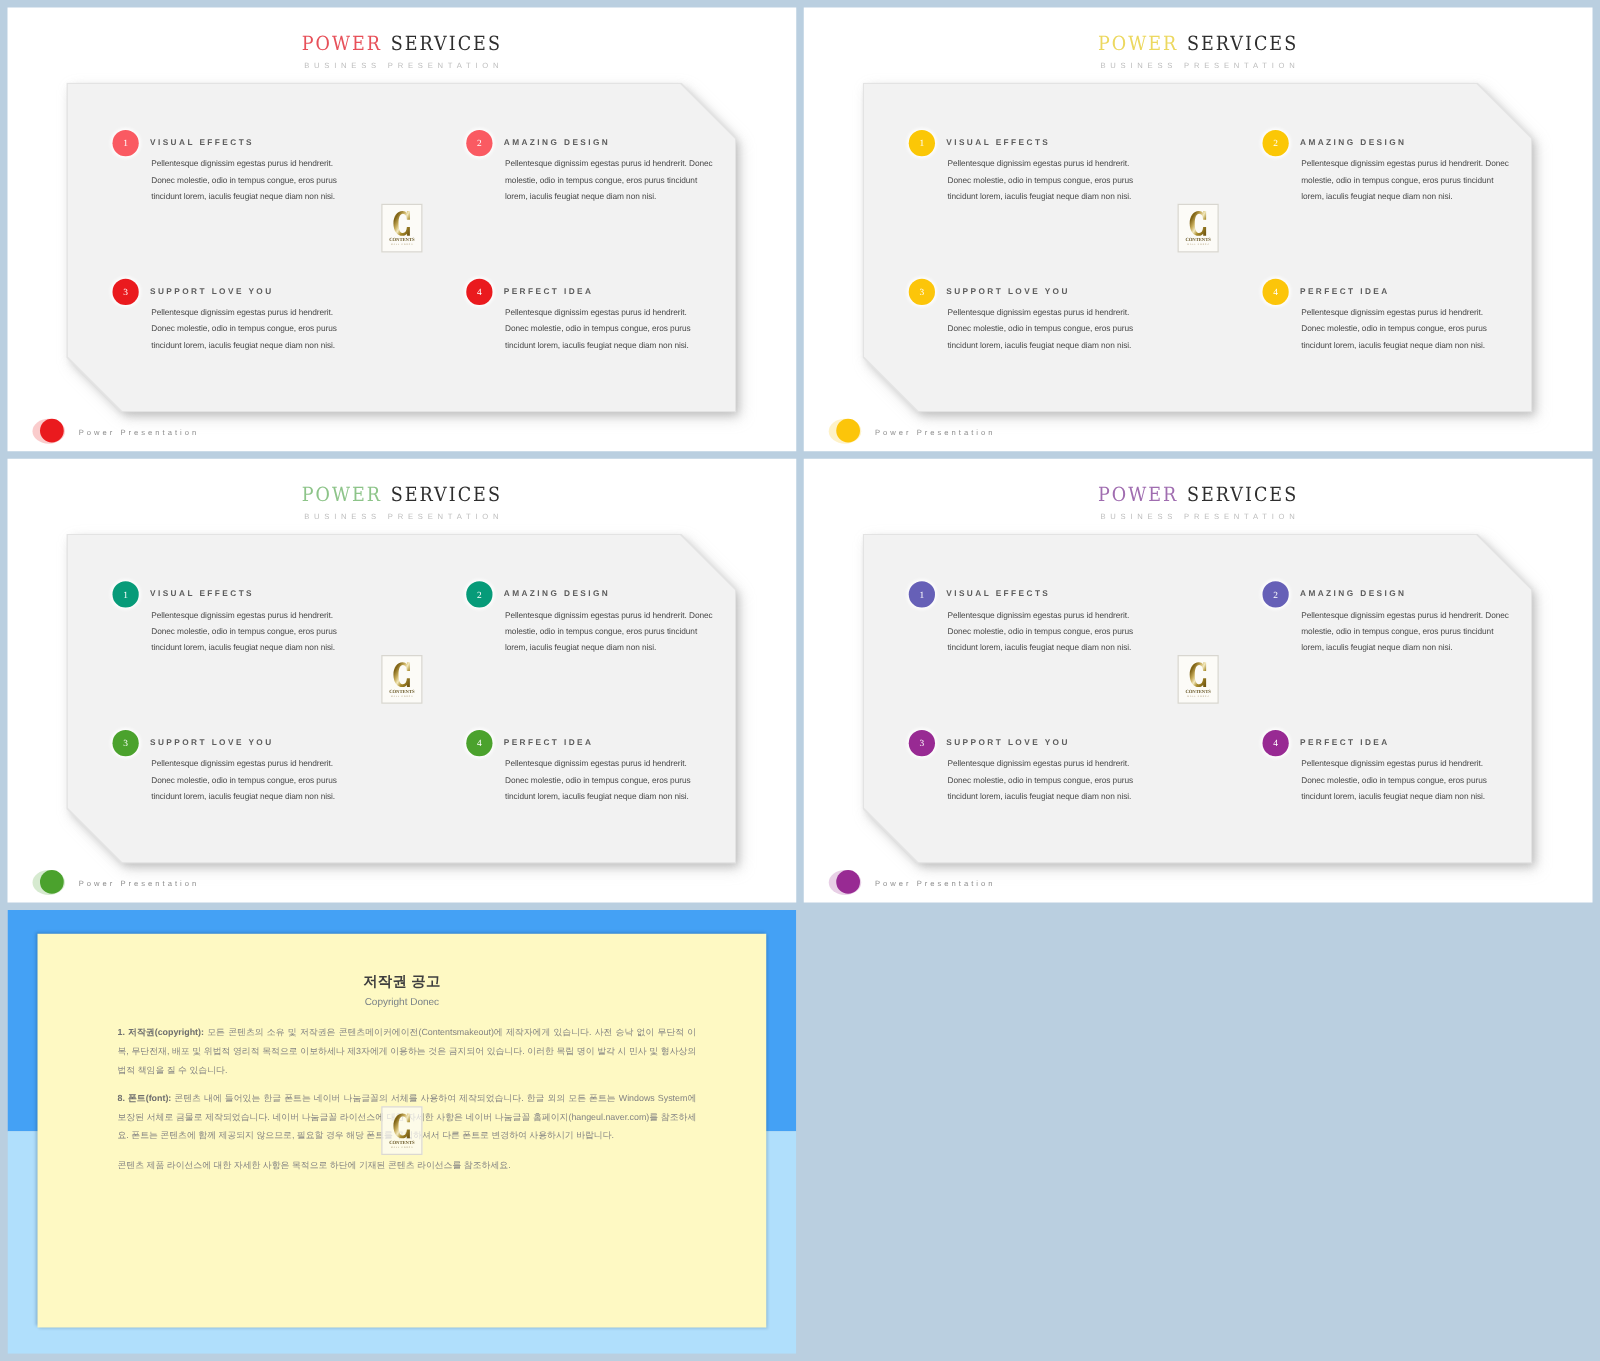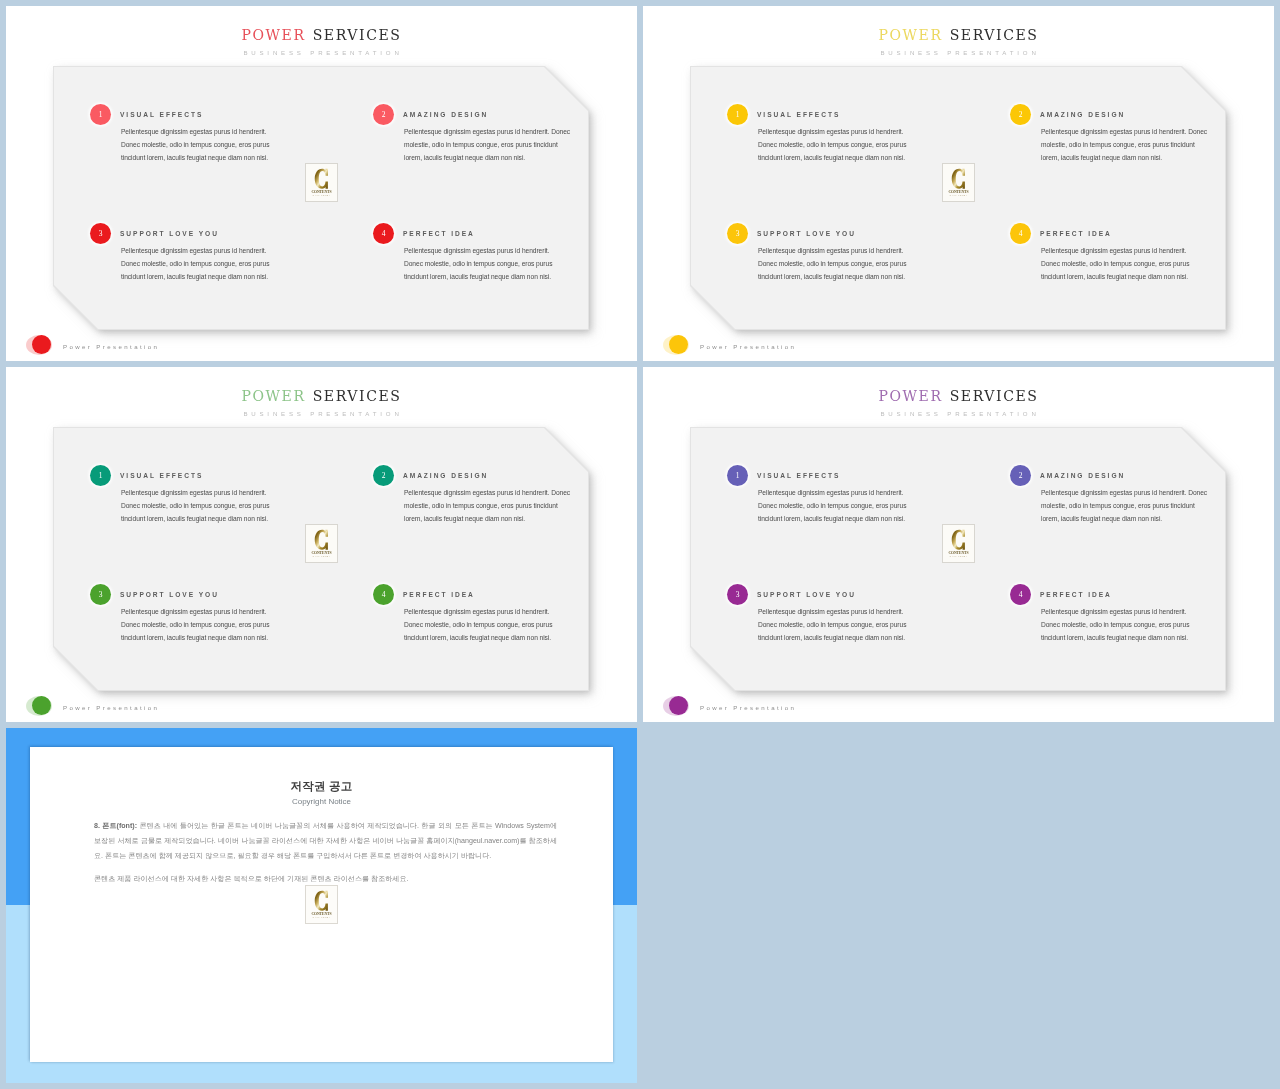--- a/index.html
+++ b/index.html
@@ -57,21 +57,21 @@
   
   .foot{position:absolute;}
   .fhalo{position:absolute;left:0;top:-0.5px;width:26px;height:20px;border-radius:50%;filter:blur(0.6px);}
   .fdot{position:absolute;left:6.5px;top:0px;width:19px;height:19px;border-radius:50%;}
   .ftext{position:absolute;left:37.5px;top:7.5px;font-size:6.1px;letter-spacing:2.4px;
          color:#8f8f8f;white-space:nowrap;line-height:7px;font-weight:400;}
 
   
   .s5blue{position:absolute;left:0;top:0;width:631px;height:177px;background:#44a1f5;}
   .s5lite{position:absolute;left:0;top:177px;width:631px;height:178px;background:#b0dffc;}
-  .s5card{position:absolute;left:24px;top:19px;width:583px;height:315px;background:#ffffff;
+  .s5card{position:absolute;left:24px;top:19px;width:583px;height:315px;background:#fef9c3;
           box-shadow:-1px -1px 2.5px rgba(0,40,80,0.26), 1px 1px 2px rgba(0,40,80,0.12);}
   .cn-title{position:absolute;left:0;right:0;top:32px;text-align:center;font-size:11.5px;
             font-weight:700;color:#3f3f3f;line-height:14px;letter-spacing:0.2px;}
   .cn-sub{position:absolute;left:0;right:0;top:50px;text-align:center;font-size:8px;
           color:#7a8288;line-height:9px;}
   .cn-body{position:absolute;left:64px;top:72px;width:463px;font-size:7.1px;
            line-height:14.8px;color:#838383;text-align:justify;word-break:break-all;}
   .cn-body p{margin:0 0 8.5px 0;}
   .cn-body b{color:#6e6e6e;font-weight:700;}
   .cn-logo{position:absolute;left:275px;top:138px;width:33px;height:39px;box-sizing:border-box;
@@ -383,22 +383,23 @@
         <div class="fhalo" style="background:#982a93;opacity:0.22"></div>
         <div class="fdot" style="background:#982a93"></div>
         <div class="ftext">Power Presentation</div>
       </div>
     </div>
     <div class="slide s5">
       <div class="s5blue" style="background:#44a1f5"></div>
       <div class="s5lite" style="background:#b0dffc"></div>
       <div class="s5card">
         <div class="cn-title">저작권 공고</div>
-        <div class="cn-sub">Copyright Notice</div>
+        <div class="cn-sub">Copyright Donec</div>
         <div class="cn-body">
+          <p><b>1. 저작권(copyright):</b><span> 모든 콘텐츠의 소유 및 저작권은 콘텐츠메이커에이전(Contentsmakeout)에 제작자에게 있습니다. 사전 승낙 없이 무단적 이복, 무단전재, 배포 및 위법적 영리적 목적으로 이보하세나 제3자에게 이용하는 것은 금지되어 있습니다. 이러한 목립 명이 발각 시 민사 및 형사상의 법적 책임을 질 수 있습니다.</span></p>
           <p><b>8. 폰트(font):</b><span> 콘텐츠 내에 들어있는 한글 폰트는 네이버 나눔글꼴의 서체를 사용하여 제작되었습니다. 한글 외의 모든 폰트는 Windows System에 보장된 서체로 금물로 제작되었습니다. 네이버 나눔글꼴 라이선스에 대한 자세한 사항은 네이버 나눔글꼴 홈페이지(hangeul.naver.com)를 참조하세요. 폰트는 콘텐츠에 함께 제공되지 않으므로, 필요할 경우 해당 폰트를 구입하셔서 다른 폰트로 변경하여 사용하시기 바랍니다.</span></p>
           <p><span>콘텐츠 제품 라이선스에 대한 자세한 사항은 목적으로 하단에 기재된 콘텐츠 라이선스를 참조하세요.</span></p>
         </div>
         <div class="cn-logo">
 <svg viewBox="0 0 132 156" width="100%" height="100%" preserveAspectRatio="none" style="display:block">
   <defs>
     <linearGradient id="gC4" x1="0" y1="0.05" x2="1" y2="0.95">
       <stop offset="0%" stop-color="#cbae60"></stop>
       <stop offset="18%" stop-color="#7d6114"></stop>
       <stop offset="38%" stop-color="#c9ae5c"></stop>

